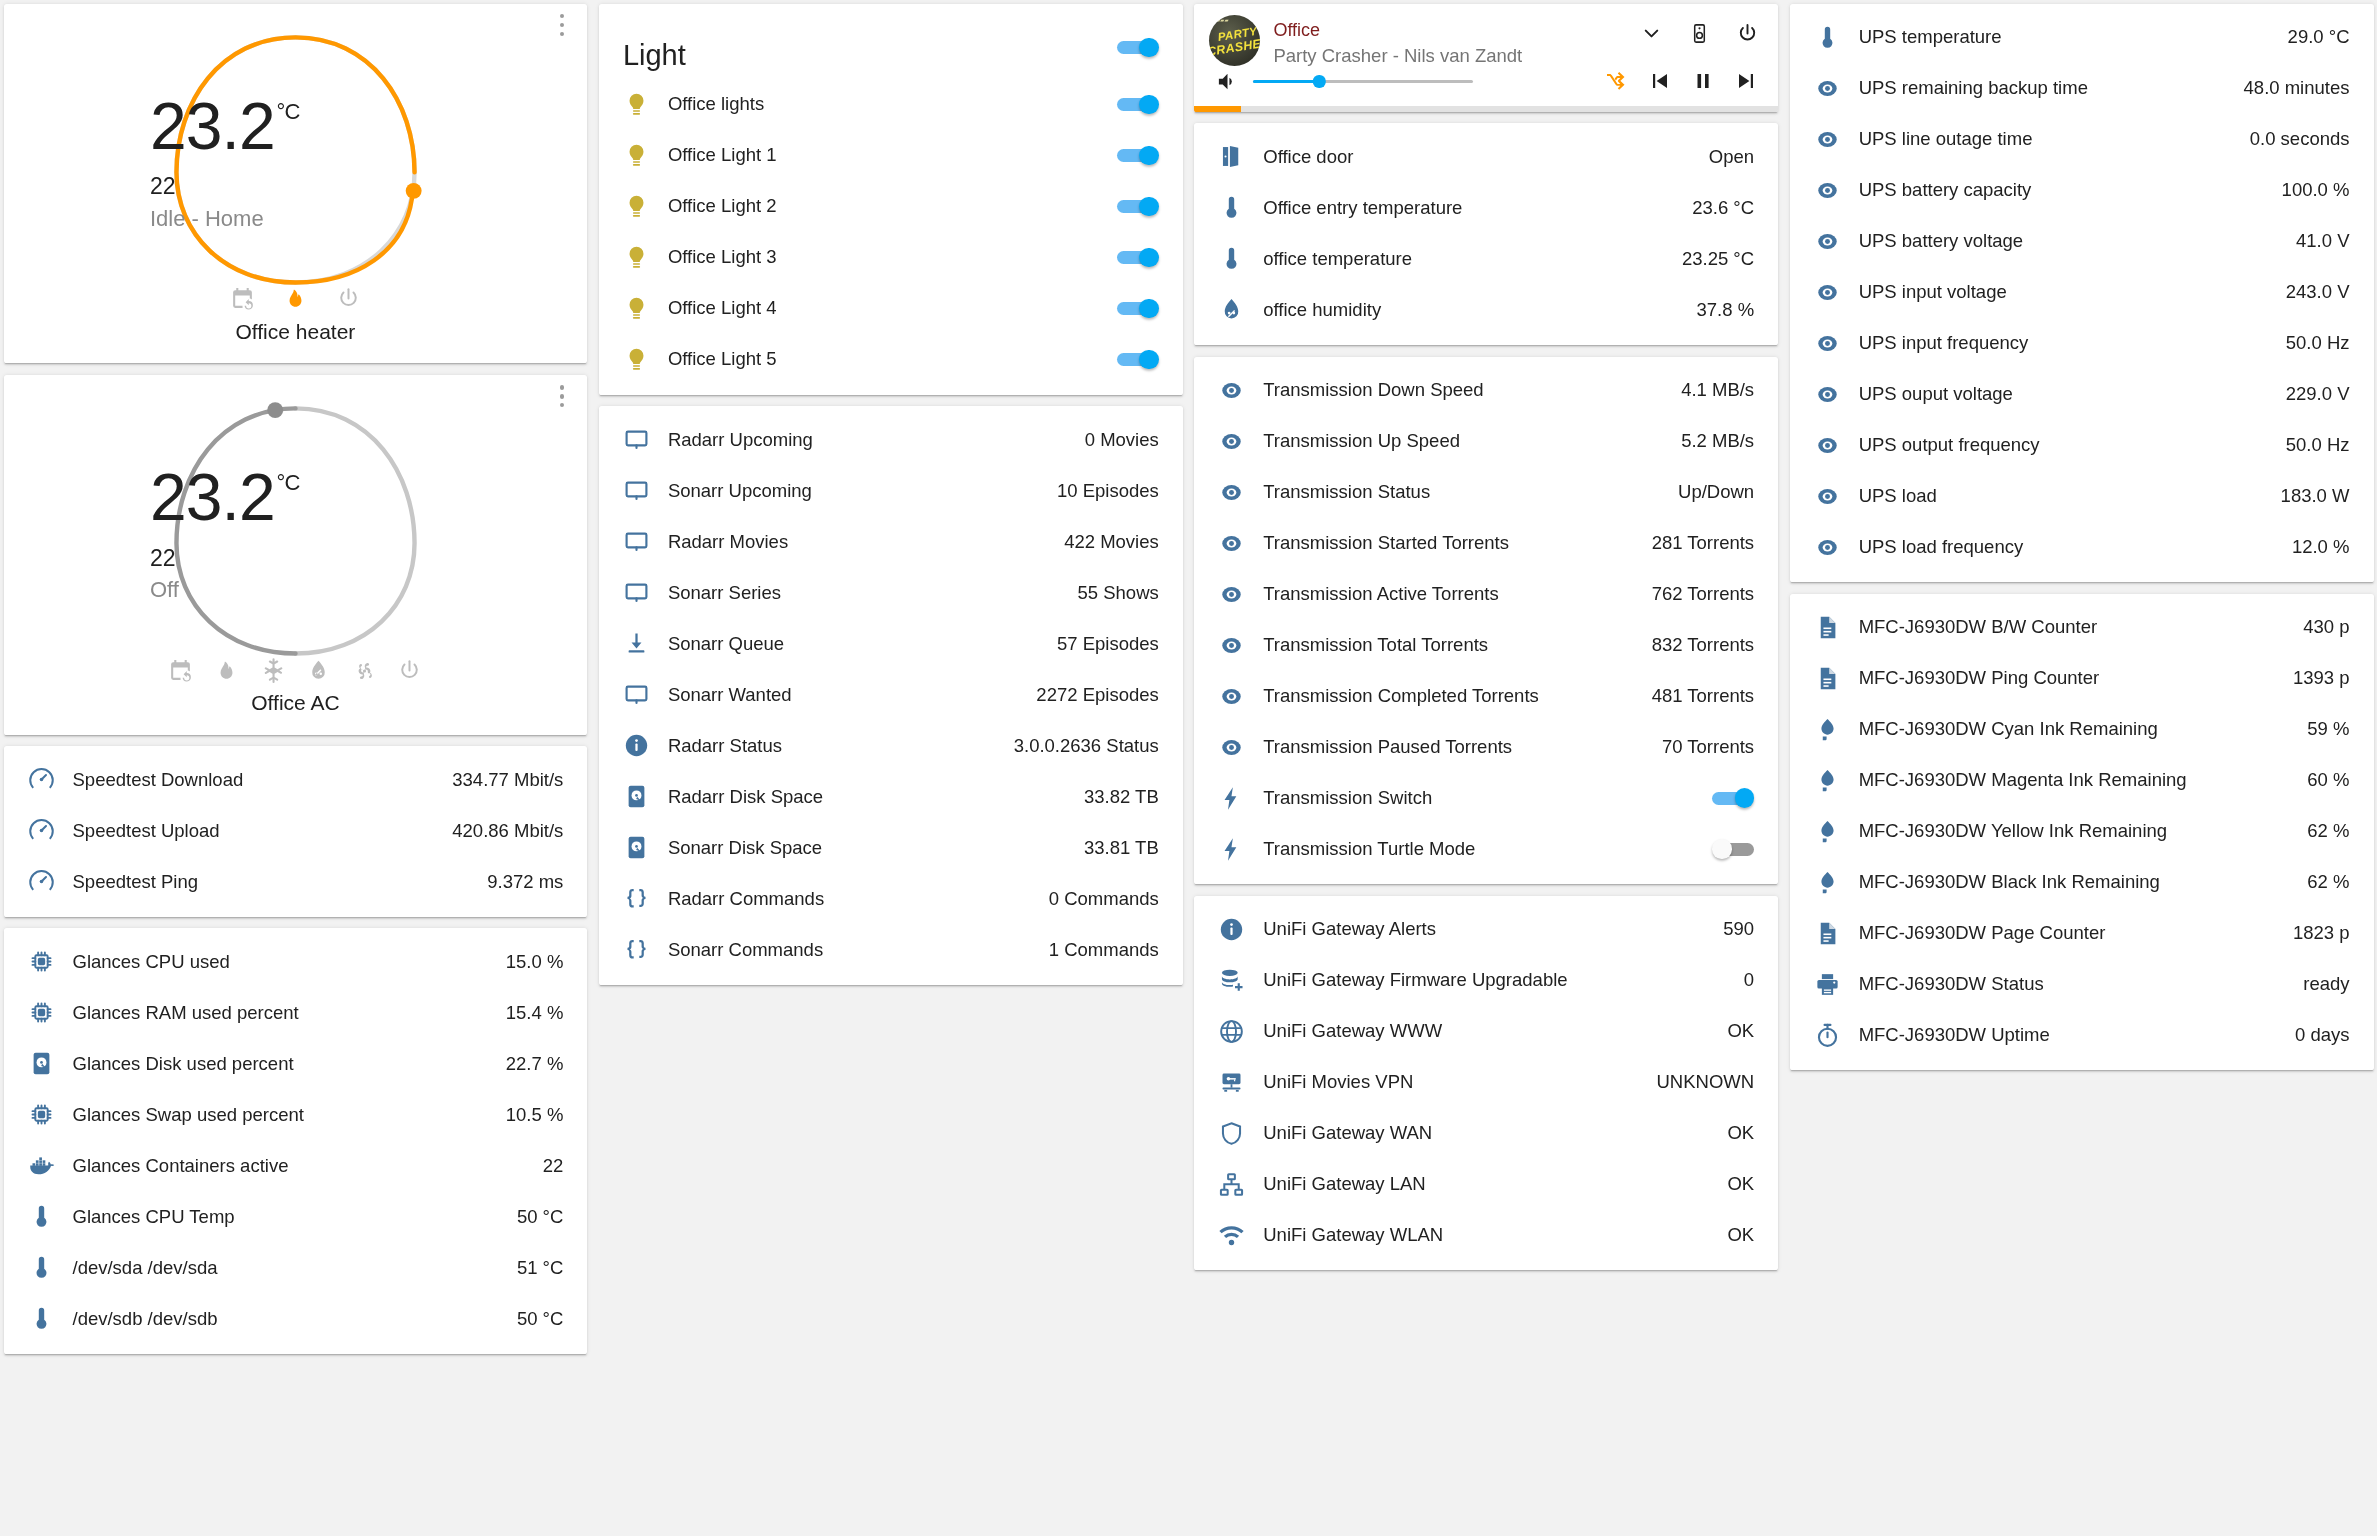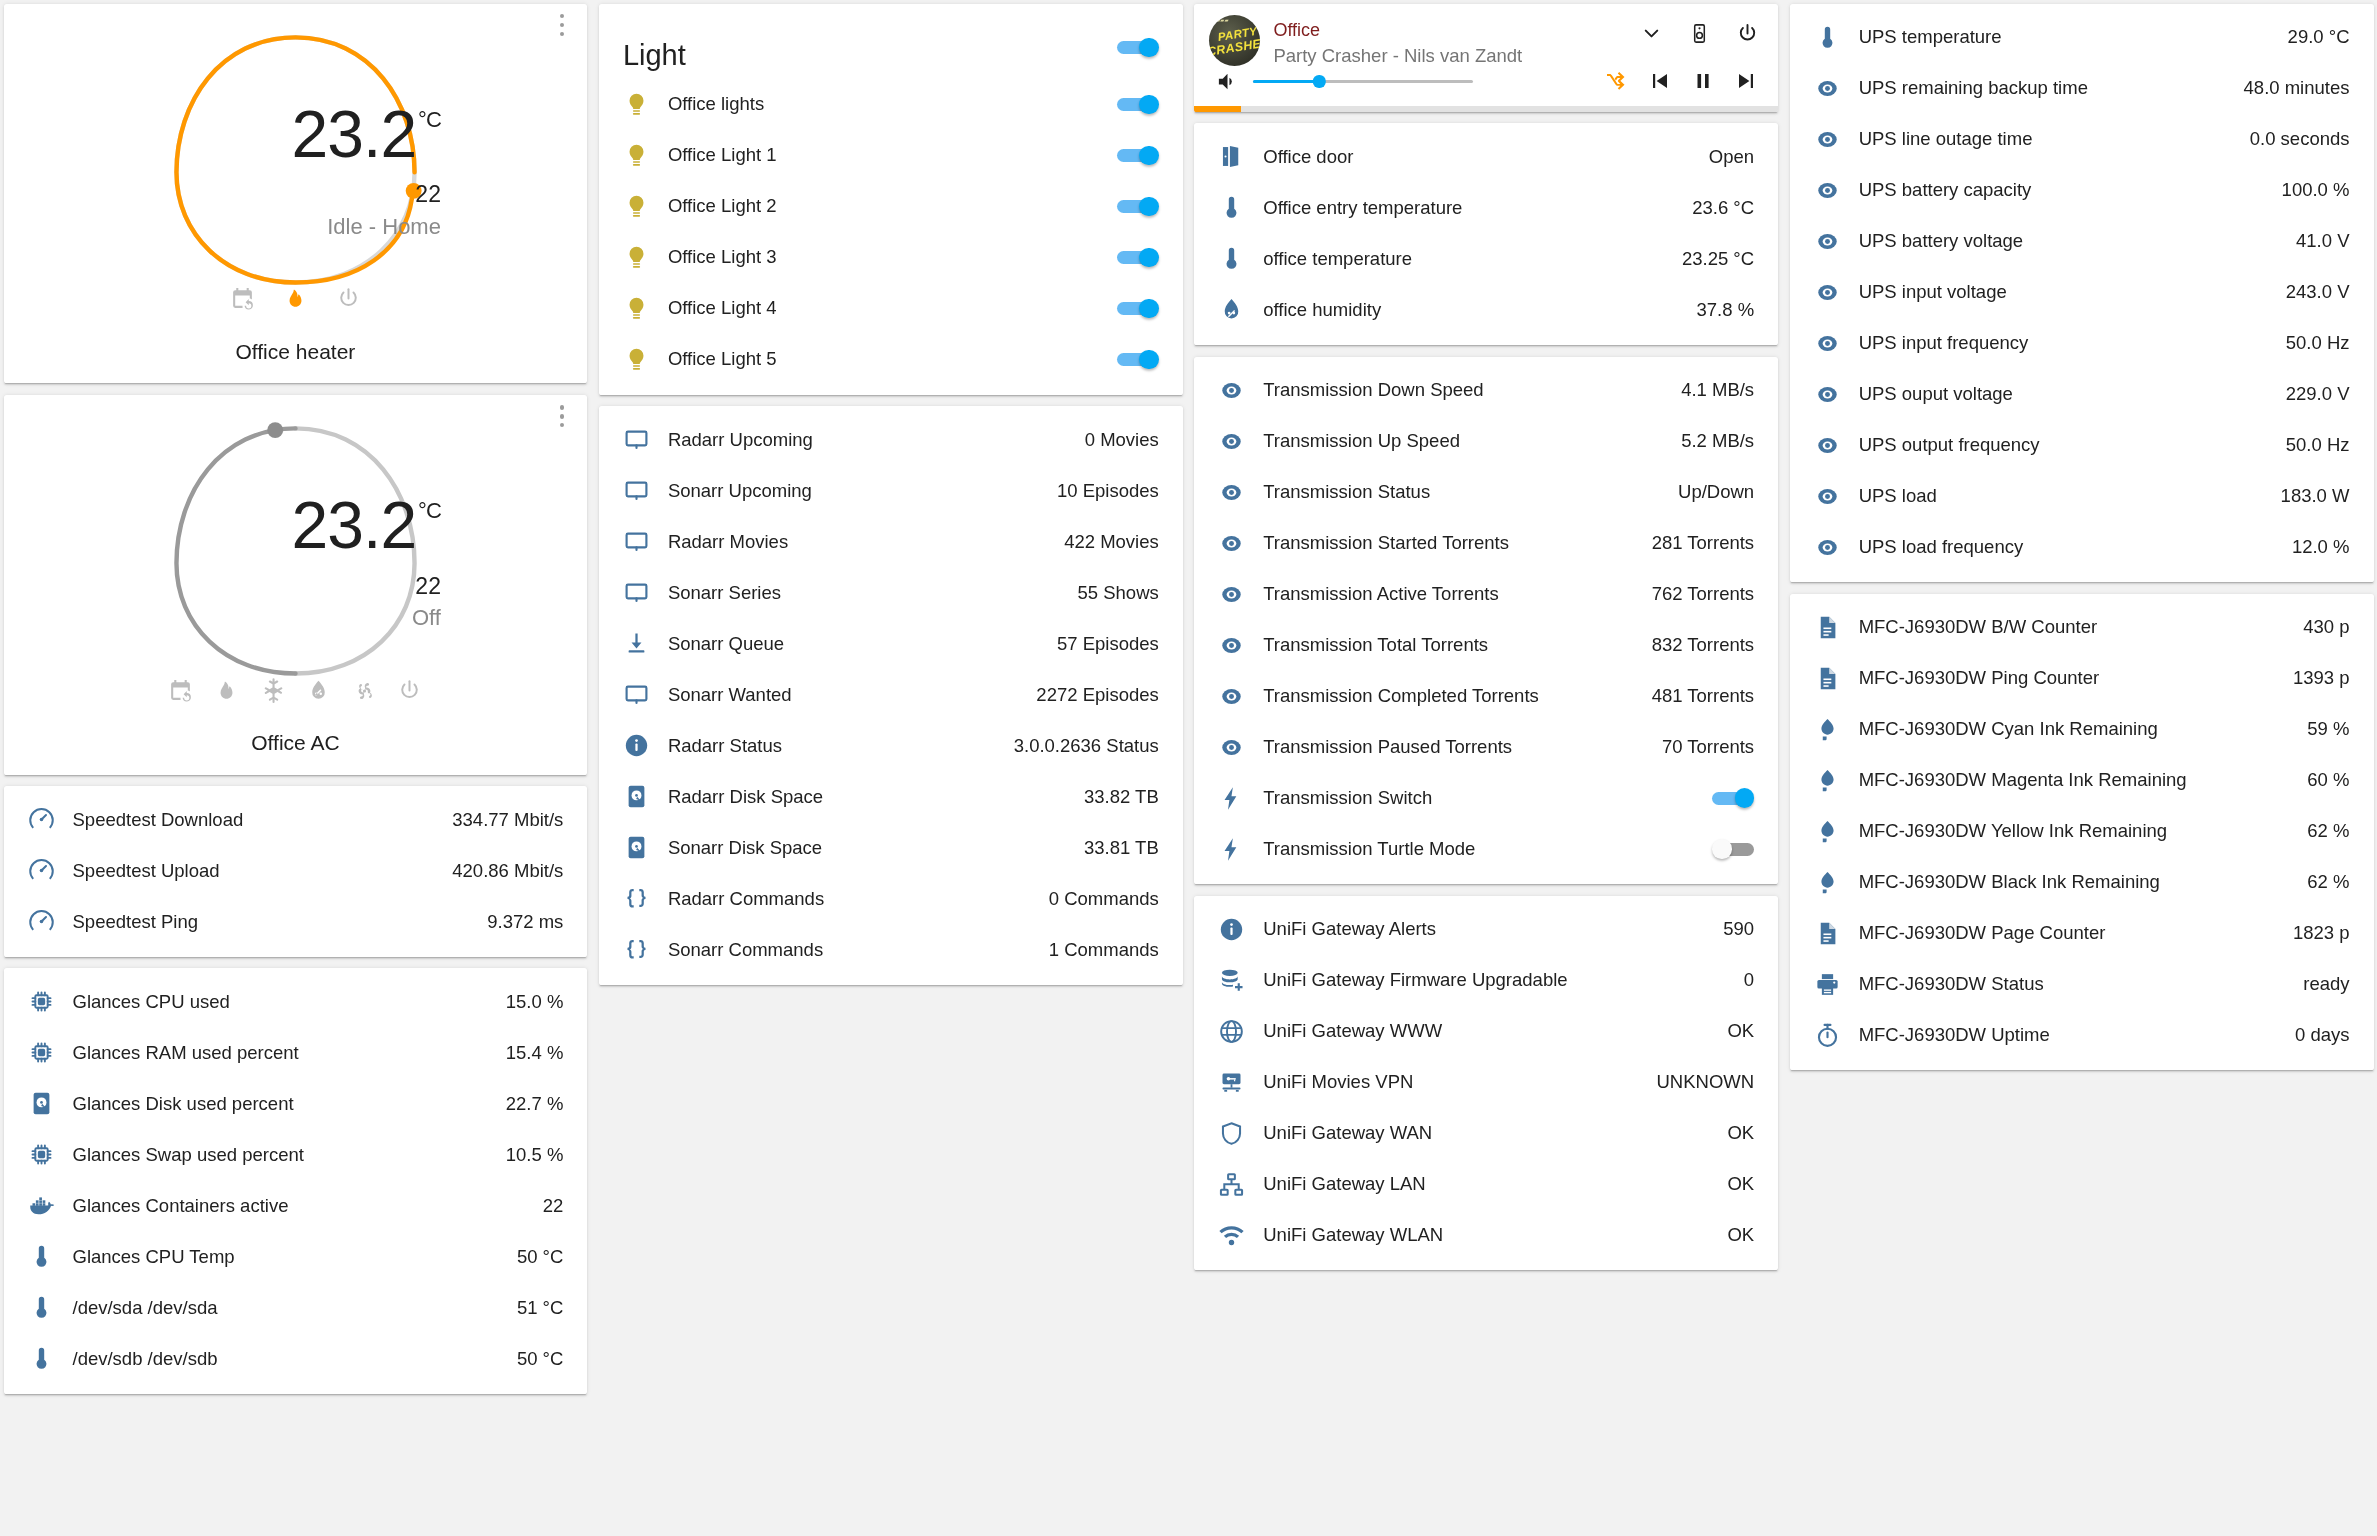--- a/index.html
+++ b/index.html
@@ -34,38 +34,38 @@
   
   .thermo { padding: 12.3px 0 19.4px 0; }
   .dots {
     position: absolute; top: 10.6px; right: 23px;
     display: flex; flex-direction: column; gap: 4.4px; cursor: pointer;
   }
   .dots i { width: 4.4px; height: 4.4px; border-radius: 50%; background: #9b9b9b; display:block; }
   .dial-wrap { position: relative; width: 291px; height: 291px; margin: 1.8px auto 0 auto; }
   .dial-wrap svg { display: block; }
   .dial-center {
-    position: absolute; top: 8px; left: 0; width: 100%; height: 100%;
-    display: flex; flex-direction: column; align-items: flex-end; justify-content: center;
+    position: absolute; top: 0; left: 0; width: 100%; height: 100%;
+    display: flex; flex-direction: column; align-items: flex-start; justify-content: center;
     pointer-events: none;
   }
   .big-temp {
     font-size: 66px; font-weight: 300; color: #202020; line-height: .95;
     letter-spacing: -0.9px; display: flex; align-items: flex-start;
   }
   .big-temp .unit { font-size: 22px; font-weight: 400; margin-top: 7px; margin-left: 1.8px; }
   .target { font-size: 23px; font-weight: 400; color: #202020; margin-top: 16px; }
   .hvac-state { font-size: 22px; color: #8a8a8a; margin-top: 5.3px; }
   .mode-row {
     display: flex; justify-content: center; align-items: center; gap: 27px;
     margin-top: -23px;
   }
   .mode-ico { width: 26.4px; height: 26.4px; display:flex; align-items:center; justify-content:center; cursor:pointer; }
   .mode-ico svg { width: 25px; height: 25px; }
-  .thermo-name { text-align: center; font-size: 21px; color: #202020; margin-top: 28px; }
+  .thermo-name { text-align: center; font-size: 21px; color: #202020; margin-top: 8px; }
 
   
   .rows { padding: 8px 0 9.7px 0; }
   .row {
     display: flex; align-items: center;
     height: 51px; padding: 0 24px;
     cursor: pointer;
   }
   .row .ico { width: 37px; min-width: 37px; display: flex; align-items: center; color: #44739e; }
   .row .ico svg { width: 27px; height: 27px; }

